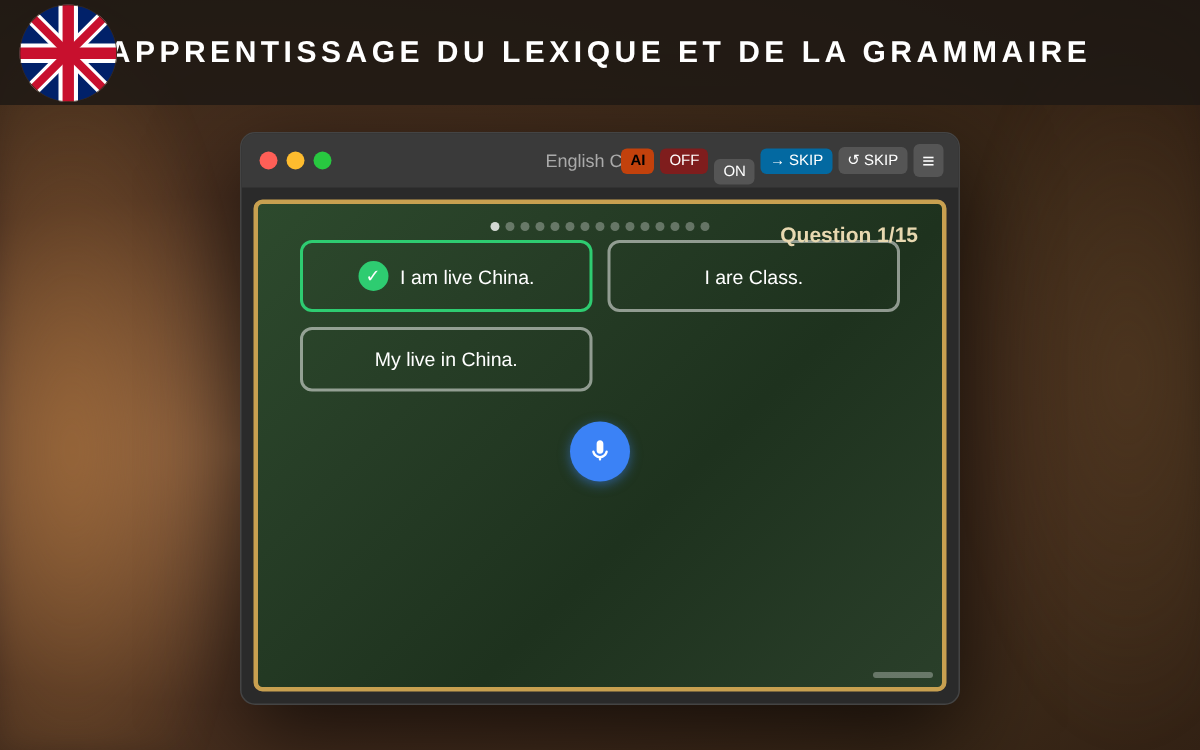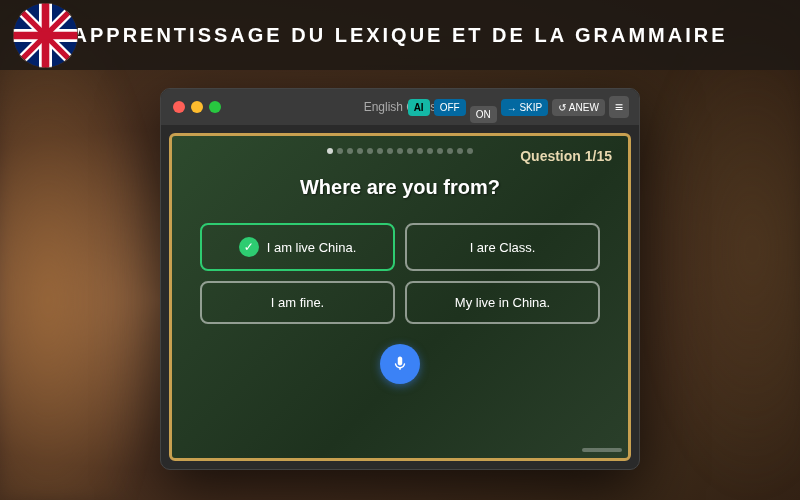--- a/index.html
+++ b/index.html
@@ -126,25 +126,25 @@
       border: none;
       border-radius: 4px;
       font-size: 10px;
       padding: 3px 6px;
       cursor: pointer;
       display: flex;
       align-items: center;
       gap: 2px;
     }
     .tb-btn.ai-btn {
-      background: #14b8a6;
+      background: #c2410c;
       color: #000;
       font-weight: bold;
     }
-    .tb-btn.off-btn { background: #0369a1; }
+    .tb-btn.off-btn { background: #7f1d1d; }
     .tb-btn.on-btn { background: #555; margin-top: 14px; }
     .tb-btn.skip-btn { background: #0369a1; }
     .tb-btn.anew-btn { background: #555; }
     .tb-menu {
       background: #555;
       color: #fff;
       border: none;
       border-radius: 4px;
       padding: 3px 6px;
       cursor: pointer;
@@ -305,21 +305,21 @@
       <div class="dot dot-red"></div>
       <div class="dot dot-yellow"></div>
       <div class="dot dot-green"></div>
     </div>
     <span class="window-title">English Class</span>
     <div class="toolbar-right">
       <button class="tb-btn ai-btn">AI</button>
       <button class="tb-btn off-btn">OFF</button>
       <button class="tb-btn on-btn">ON</button>
       <button class="tb-btn skip-btn">→ SKIP</button>
-      <button class="tb-btn anew-btn">↺ ANEW</button>
+      <button class="tb-btn anew-btn">↺ SKIP</button>
       <button class="tb-menu">≡</button>
     </div>
   </div>
 
   <div class="chalkboard">
     <div class="progress-dots" id="progress-dots-container">
         <div class="progress-dot active"></div>
         <div class="progress-dot"></div>
         <div class="progress-dot"></div>
         <div class="progress-dot"></div>
@@ -329,31 +329,27 @@
         <div class="progress-dot"></div>
         <div class="progress-dot"></div>
         <div class="progress-dot"></div>
         <div class="progress-dot"></div>
         <div class="progress-dot"></div>
         <div class="progress-dot"></div>
         <div class="progress-dot"></div>
         <div class="progress-dot"></div>
       </div>
     <span class="question-number">Question 1/15</span>
-    <div class="question-text">Where are you from?</div>
     <div class="answers-grid" id="answers-container">
         <button class="answer-btn correct">
           <div class="correct-icon">✓</div>
           <span>I am live China.</span>
         </button>
         <button class="answer-btn">
           <span>I are Class.</span>
-        </button>
-        <button class="answer-btn">
-          <span>I am fine.</span>
         </button>
         <button class="answer-btn">
           <span>My live in China.</span>
         </button>
       </div>
     <button class="mic-btn" title="Microphone">
       <svg class="mic-icon-svg" viewBox="0 0 24 24" xmlns="http://www.w3.org/2000/svg">
         <path d="M12 14c1.66 0 3-1.34 3-3V5c0-1.66-1.34-3-3-3S9 3.34 9 5v6c0 1.66 1.34 3 3 3zm5.91-3c-.49 0-.9.36-.98.85C16.52 14.2 14.47 16 12 16s-4.52-1.8-4.93-4.15c-.08-.49-.49-.85-.98-.85-.61 0-1.09.54-1 1.14.49 3 2.89 5.35 5.91 5.78V19c0 .55.45 1 1 1s1-.45 1-1v-1.08c3.02-.43 5.42-2.78 5.91-5.78.1-.6-.39-1.14-1-1.14z"></path>
       </svg>
     </button>

